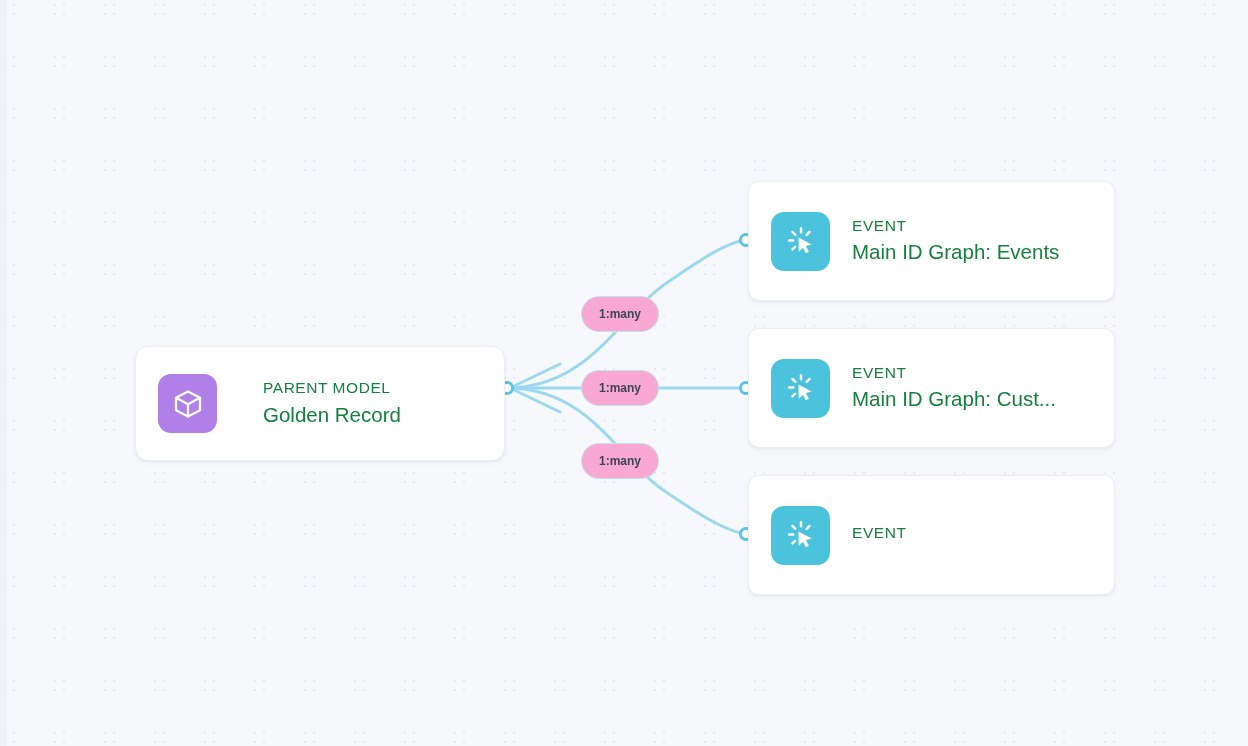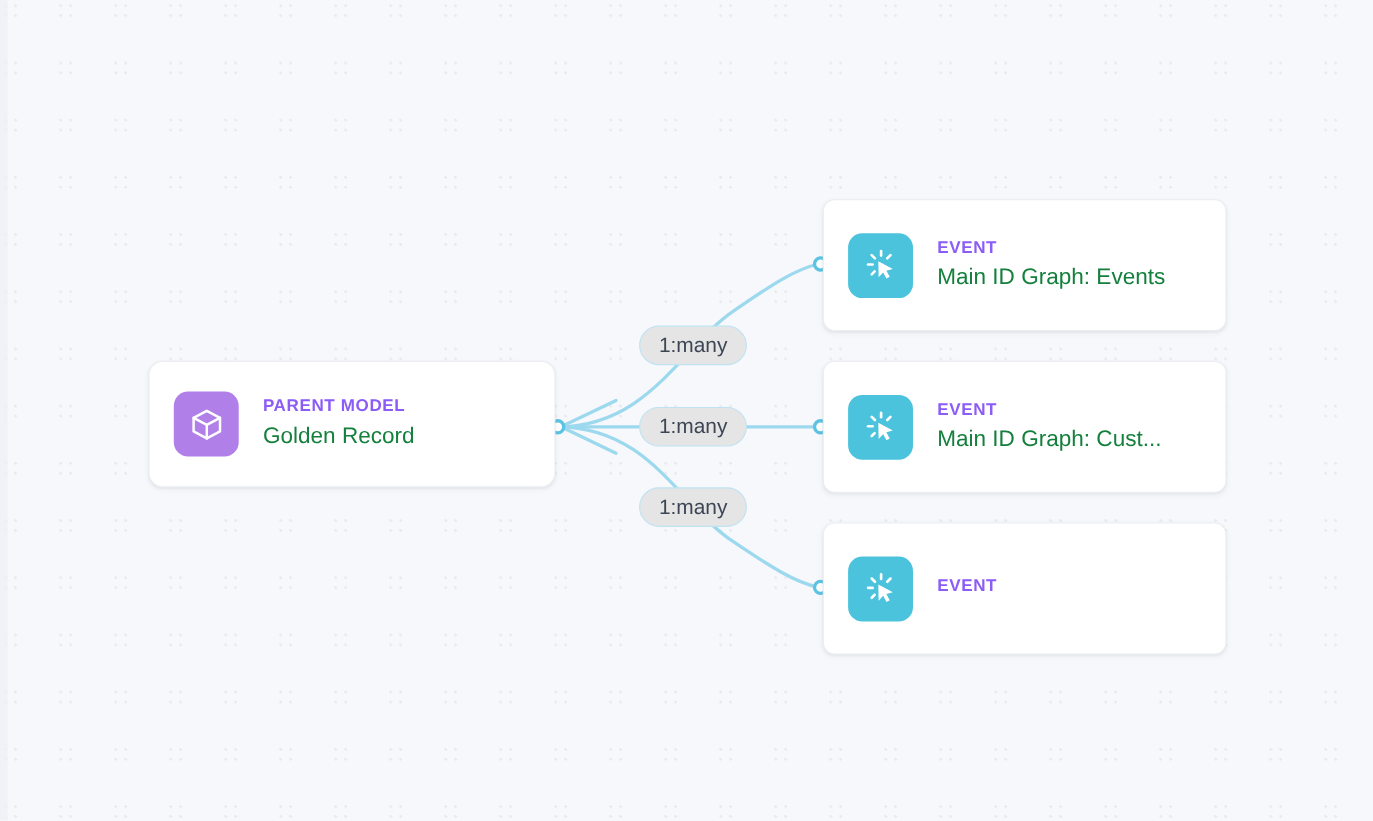--- a/index.html
+++ b/index.html
@@ -64,23 +64,24 @@
     background: #ffffff;
     border: 1px solid #eceef4;
     border-radius: 11px;
     box-shadow: 0 2px 5px rgba(40,50,80,.055), 0 1px 2px rgba(40,50,80,.04);
     display: flex;
     align-items: center;
     padding: 0 22px;
   }
 
   #node-parent-model {
-    left: 135px; top: 328px;
+    left: 135px; top: 346px;
     width: 370px; height: 115px;
     border-radius: 13px;
+    gap: 24px;
   }
 
   .node-event {
     width: 367px;
     height: 120px;
   }
   #node-event-0 { left: 748px; top: 181px; }
   #node-event-1 { left: 748px; top: 328px; }
   #node-event-2 { left: 748px; top: 475px; }
 
@@ -93,50 +94,51 @@
     justify-content: center;
     margin-right: 22px;
   }
   .node-icon.purple { background: #b07fe8; }
   .node-icon.teal   { background: #4bc3dc; }
 
   .node-text { display: flex; flex-direction: column; min-width: 0; }
 
   .node-kicker {
     font-size: 15.5px;
-    font-weight: 700;
+    font-weight: 400;
     letter-spacing: .55px;
-    color: #8b5cf6;
+    color: #15803d;
     line-height: 1.25;
     margin-bottom: 4px;
     white-space: nowrap;
   }
   .node-title {
     font-size: 20.5px;
     font-weight: 400;
     color: #15803d;
     line-height: 1.3;
     white-space: nowrap;
   }
 
   
   .edge-label {
     position: absolute;
-    background: #e5e5e5;
+    background: #f9a8d4;
     border: 1.5px solid #bfe3f2;
     border-radius: 999px;
     height: 36px;
     padding: 0 17px;
     display: flex;
     align-items: center;
     justify-content: center;
-    font-size: 19px;
+    font-size: 12px;
     color: #3c4654;
     line-height: 1;
     white-space: nowrap;
+    font-weight: bold;
   }
   #edge-label-0 { left: 581px; top: 296px; }
   #edge-label-1 { left: 581px; top: 370px; }
   #edge-label-2 { left: 581px; top: 443px; }
 </style>
 </head>
 <body>
 
 <div id="graph-canvas">
   <div id="canvas-left-gutter"></div>

